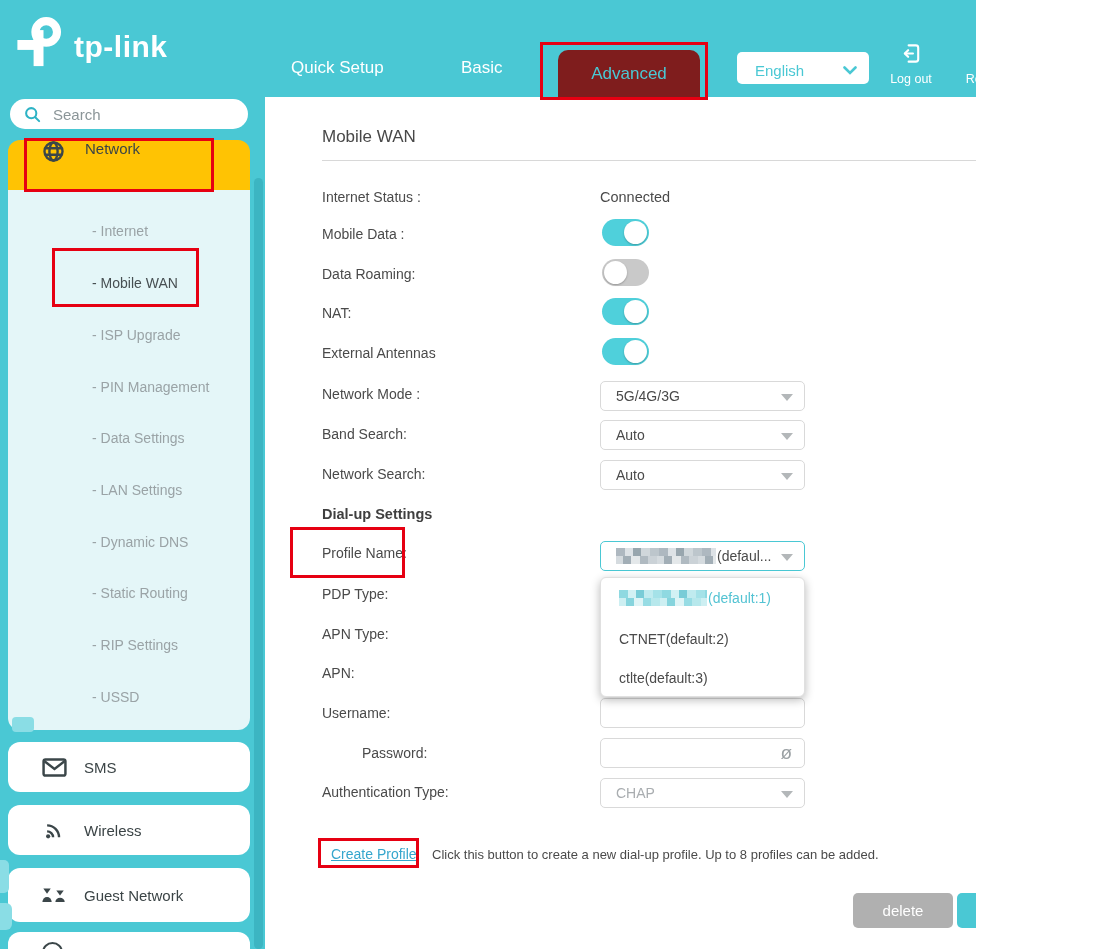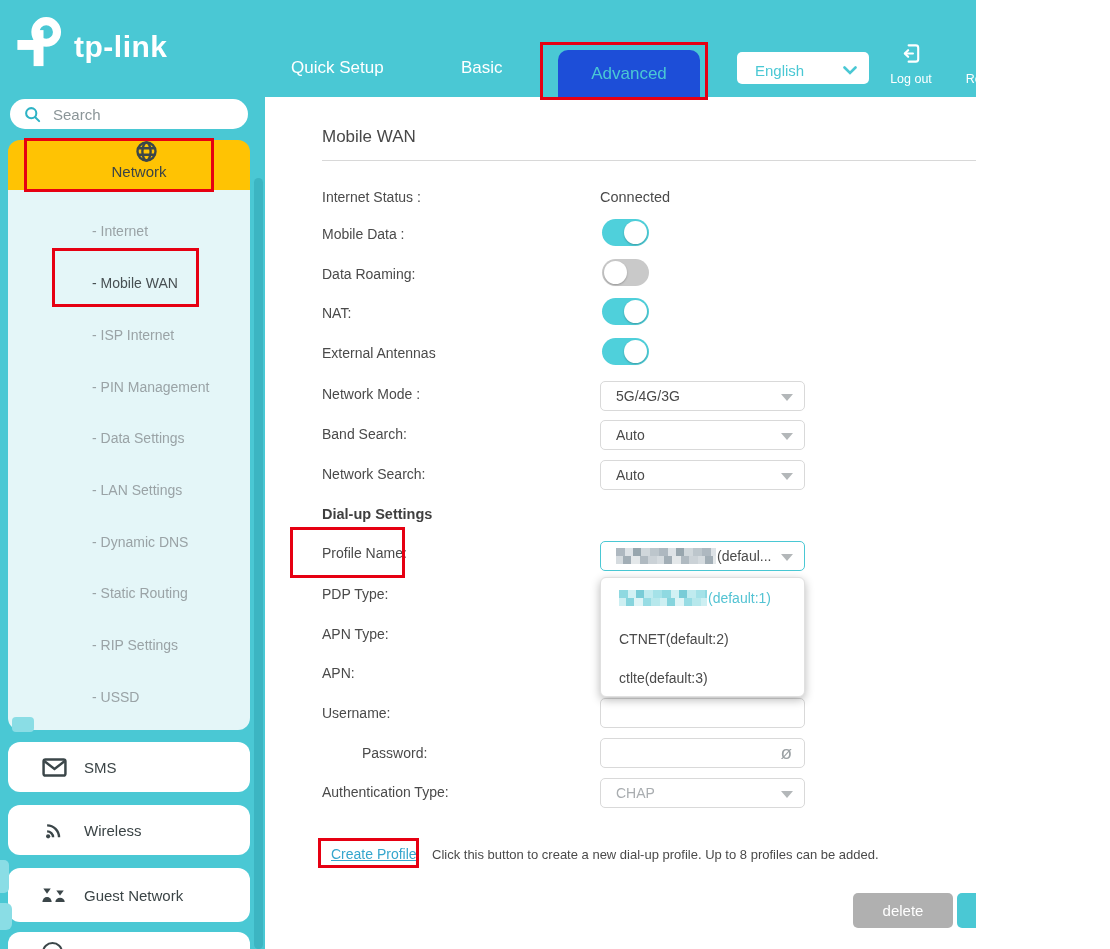--- a/index.html
+++ b/index.html
@@ -4,42 +4,42 @@
 <style>
   * { margin:0; padding:0; box-sizing:border-box; }
   body { font-family:"Liberation Sans", sans-serif; background:#fff; }
   .screen { position:relative; width:976px; height:949px; overflow:hidden; background:#fff; }
 
   
   .hdr { position:absolute; left:0; top:0; width:1110px; height:97px; background:#4ac8d4; }
   .logo { position:absolute; left:12px; top:12px; display:flex; align-items:center; }
   .logo-text { color:#fff; font-size:30px; font-weight:bold; letter-spacing:.5px; margin-left:8px; margin-top:14px; }
   .nav-link { position:absolute; top:58px; color:#fff; font-size:17px; cursor:pointer; }
-  .adv-tab { position:absolute; left:558px; top:50px; width:142px; height:47px; background:#1d4ed8;
+  .adv-tab { position:absolute; left:558px; top:50px; width:142px; height:47px; background:#7f1d1d;
              border-radius:10px 10px 0 0; color:#4ac8d4; font-size:17px; display:flex;
              align-items:center; justify-content:center; cursor:pointer; }
   .lang-select { position:absolute; left:737px; top:52px; width:132px; height:32px; background:#fff;
                  border-radius:5px; display:flex; align-items:center; padding:4px 12px 0 18px;
                  color:#4ac8d4; font-size:15px; cursor:pointer; }
   .lang-select svg { margin-left:auto; }
   .hdr-action { position:absolute; top:42px; width:70px; text-align:center; color:#fff; cursor:pointer; }
   .hdr-action .lbl { font-size:12.5px; margin-top:3px; }
 
   
   .anno { position:absolute; border:3px solid #e60012; pointer-events:none; z-index:60; }
 
   
   .sidebar-bg { position:absolute; left:0; top:97px; width:265px; height:852px; background:#4ac8d4; }
   .search-box { position:absolute; left:10px; top:99px; width:238px; height:30px; background:#fff;
                 border-radius:15px; display:flex; align-items:center; padding:0 10px 0 14px; }
   .search-box input { border:none; outline:none; font-size:15px; color:#6d787b; width:160px;
                       margin-left:12px; font-family:"Liberation Sans",sans-serif; background:transparent; }
   .search-box input::placeholder { color:#8b9598; opacity:1; }
   .net-item { position:absolute; left:8px; top:140px; width:242px; height:50px; background:#ffc303;
-              border-radius:12px 12px 0 0; display:flex; align-items:center; cursor:pointer;flex-direction:column; }
+              border-radius:12px 12px 0 0; display:flex; align-items:flex-start; cursor:pointer; }
   .net-item .ic { margin-left:34px; display:flex; }
   .net-item .txt { margin-left:20px; font-size:15px; color:#3b4446; }
   .submenu { position:absolute; left:8px; top:190px; width:242px; height:540px; background:#e4f6f8;
              border-radius:0 0 12px 12px; }
   .sub-item { position:absolute; left:84px; font-size:14px; color:#9aa3a6; cursor:pointer; white-space:nowrap; }
   .sub-item.active { color:#474f52; }
   .side-card { position:absolute; left:8px; width:242px; height:50px; background:#fff; border-radius:12px;
                display:flex; align-items:center; cursor:pointer; }
   .side-card .ic { margin-left:32px; width:28px; display:flex; justify-content:center; }
   .side-card .txt { margin-left:16px; font-size:15px; color:#3b4446; }
@@ -185,21 +185,21 @@
           <path d="M3 8.6h18M3 15.4h18"></path>
         </g>
       </svg>
     </span>
     <span class="txt">Network</span>
   </div>
 
   <div class="submenu">
     <div class="sub-item" style="top:33px;">- Internet</div>
     <div class="sub-item active" style="top:85px;">- Mobile WAN</div>
-    <div class="sub-item" style="top:137px;">- ISP Internet</div>
+    <div class="sub-item" style="top:137px;">- ISP Upgrade</div>
     <div class="sub-item" style="top:189px;">- PIN Management</div>
     <div class="sub-item" style="top:240px;">- Data Settings</div>
     <div class="sub-item" style="top:292px;">- LAN Settings</div>
     <div class="sub-item" style="top:344px;">- Dynamic DNS</div>
     <div class="sub-item" style="top:395px;">- Static Routing</div>
     <div class="sub-item" style="top:447px;">- RIP Settings</div>
     <div class="sub-item" style="top:499px;">- USSD</div>
   </div>
 
   <div class="side-card" style="top:742px;">

